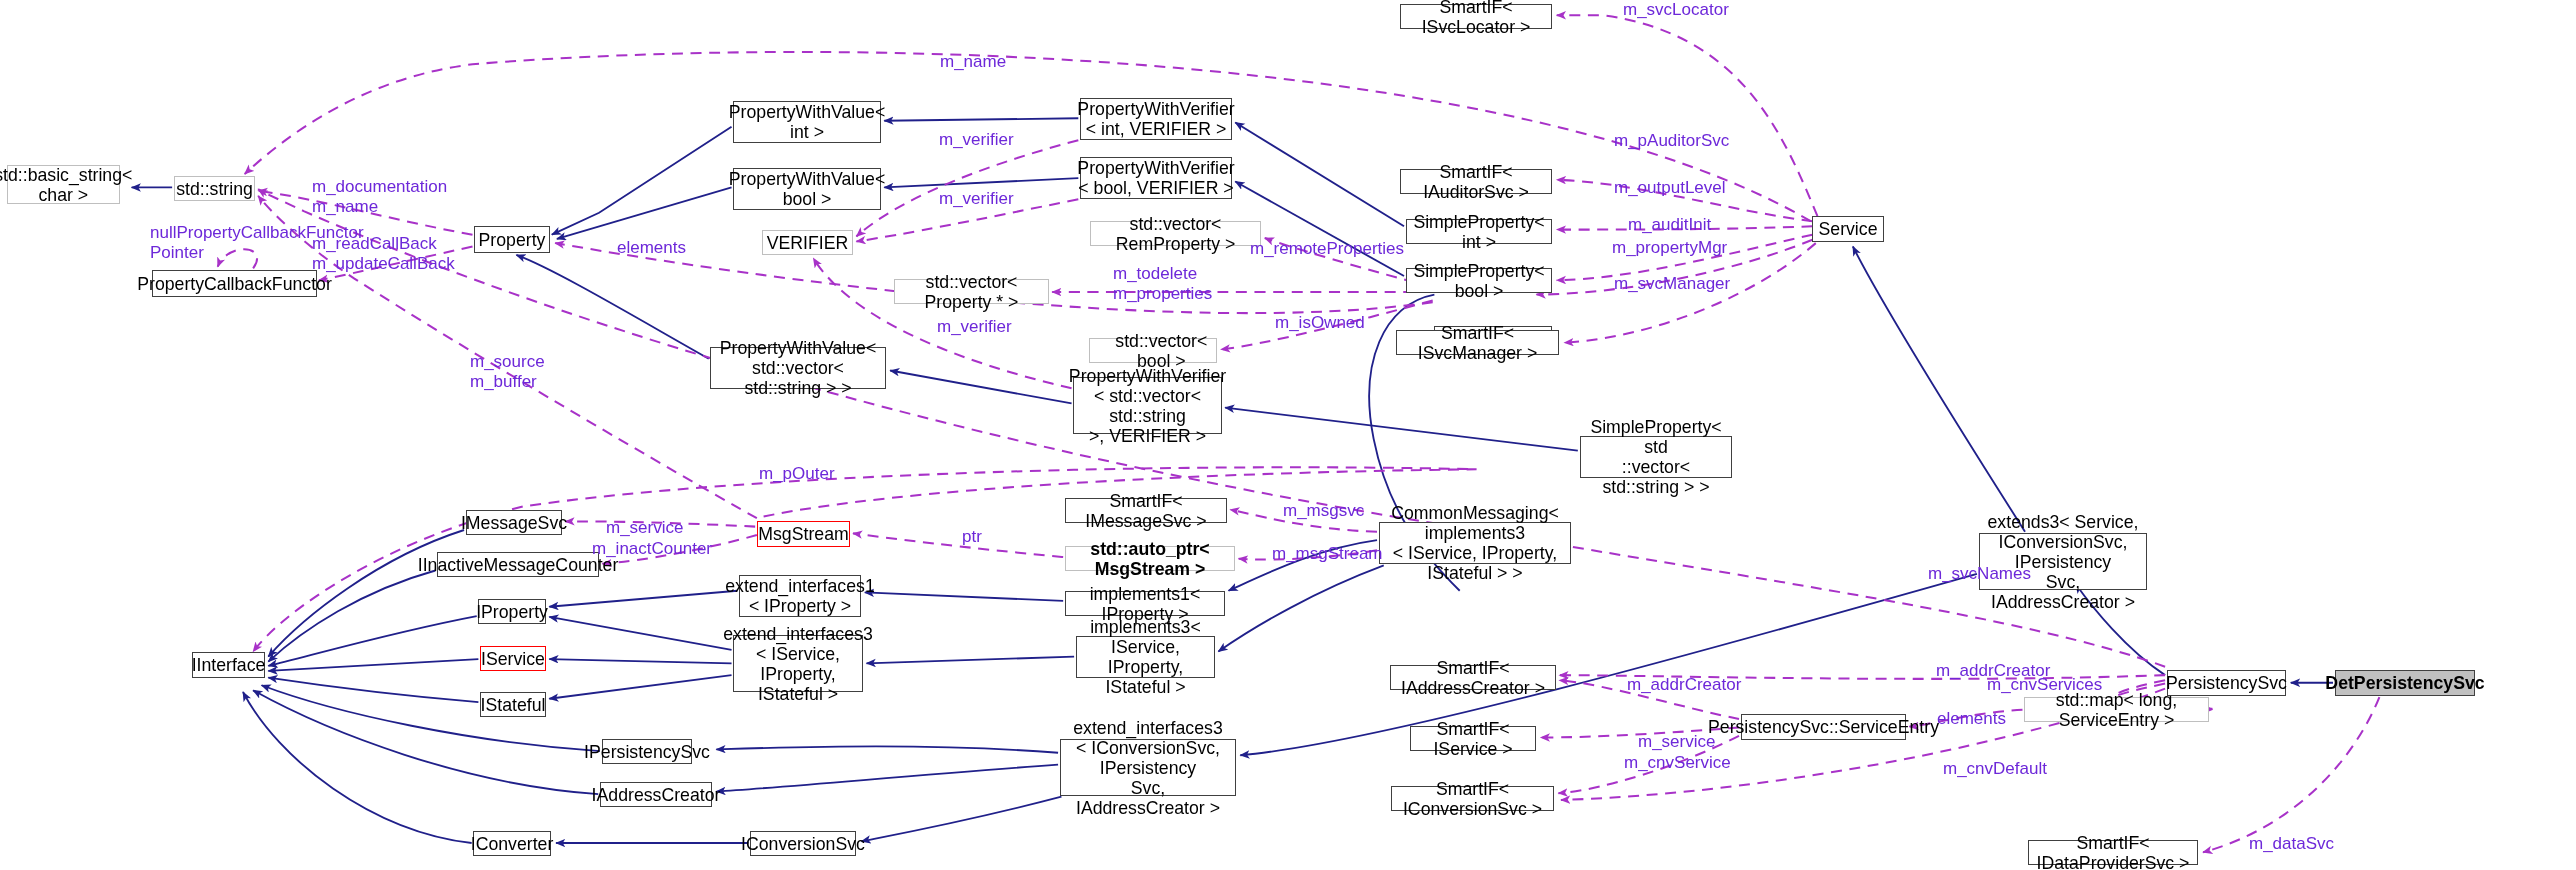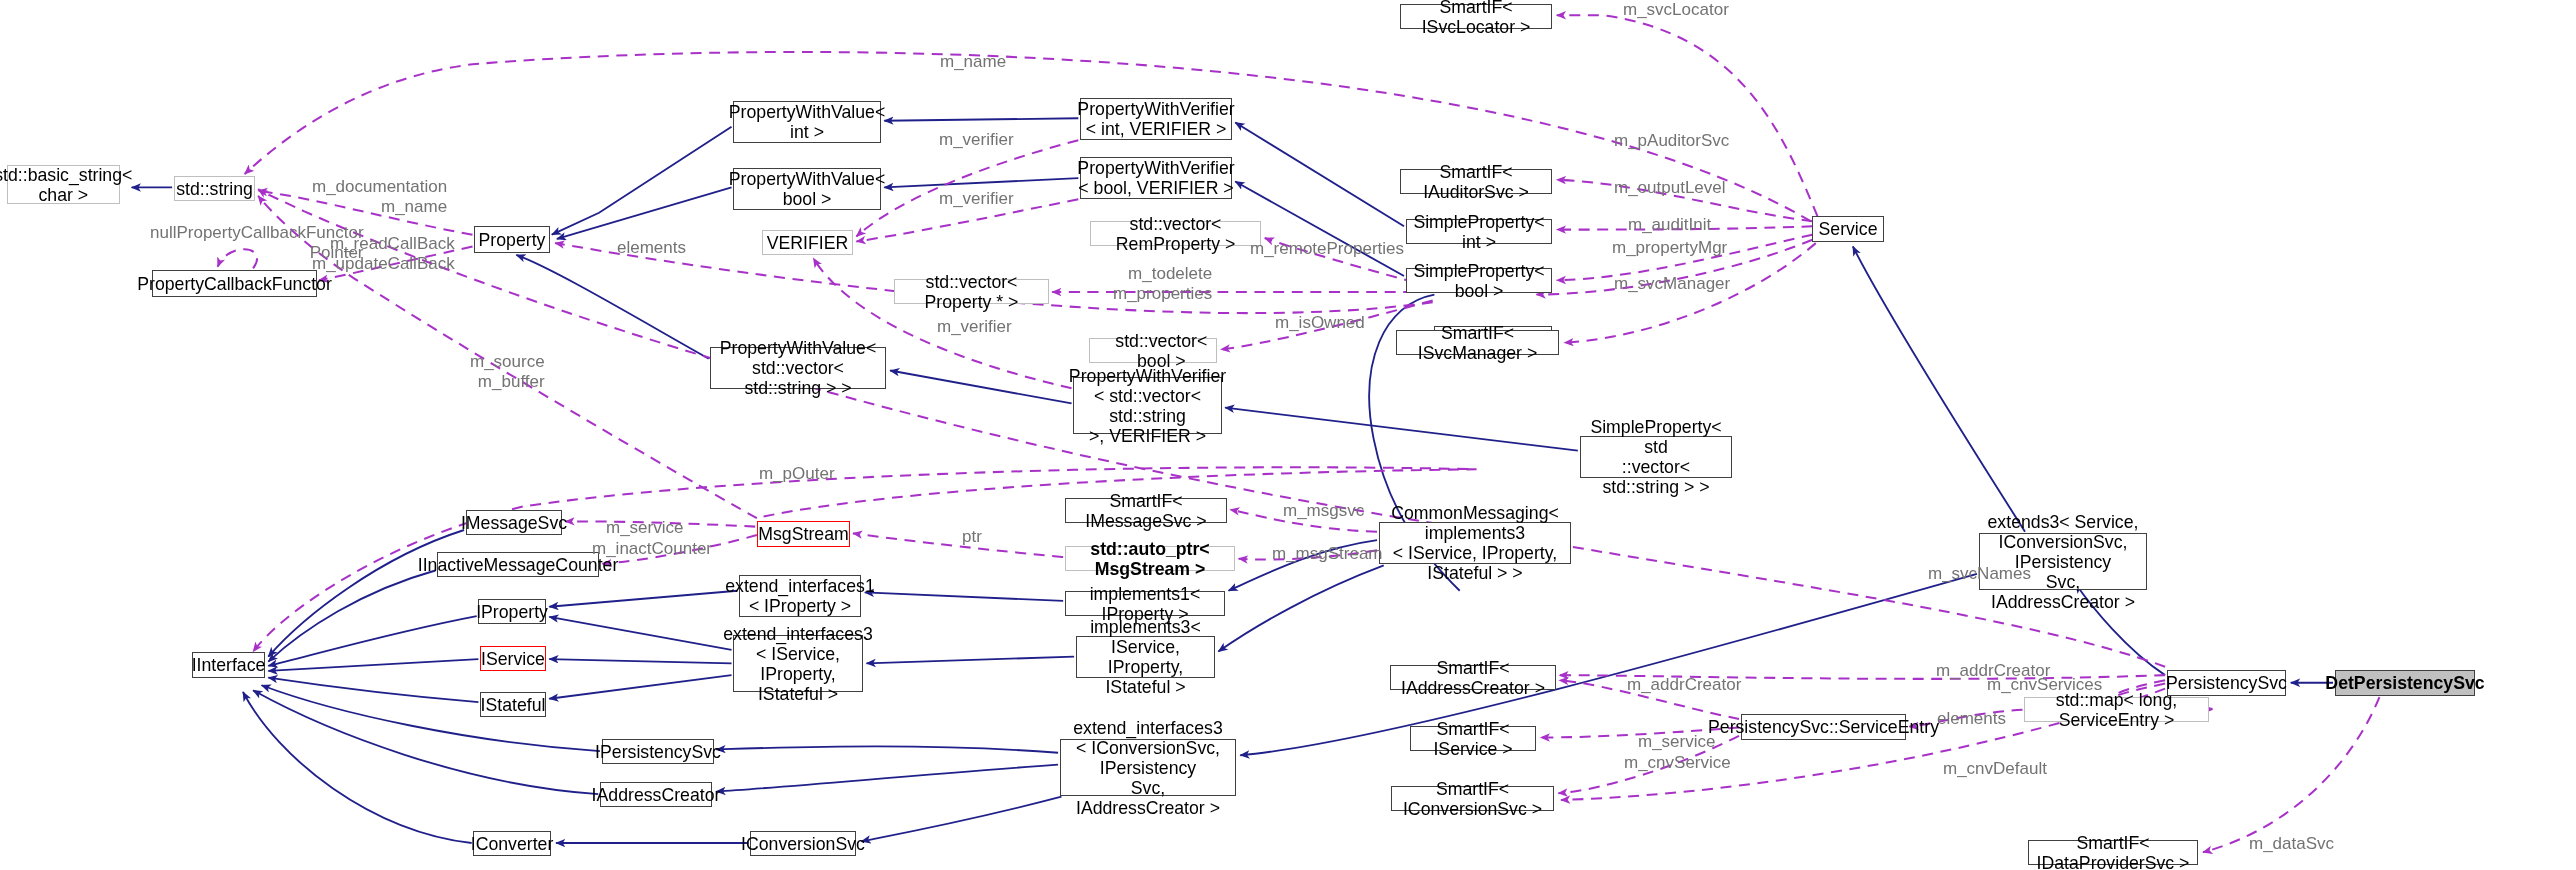--- a/index.html
+++ b/index.html
@@ -17,23 +17,23 @@
     border:1.7px solid #404040;
     white-space:pre-line;
     padding:0.8px 3.4px;
   }
   .node.ext{border:1.7px solid #bfbfbf;}
   .node.hl{border:1.7px solid #ff0000;}
   .node.cur{background:#c0c0c0;border:1.7px solid #404040;}
   .edgelabel{
     position:absolute;
     font-size:17px;
-    color:#737373;
+    color:#6d28d9;
     white-space:pre-line;
-    text-align:right;
+    text-align:left;
     line-height:1.18;
     pointer-events:none;
   }
   svg#edges{position:absolute;left:0;top:0;width:2576px;height:871px;overflow:visible;}
   .inh{fill:none;stroke:#20208a;stroke-width:2.2;}
   .usg{fill:none;stroke:#a832c8;stroke-width:2.4;stroke-dasharray:13 9;}
 </style>
 </head>
 <body>
 
@@ -181,21 +181,21 @@
 IProperty, IStateful &gt;</div>
       <div class="node" style="left: 1379px; top: 522px; width: 192px; height: 42px;">CommonMessaging&lt; implements3
 &lt; IService, IProperty, IStateful &gt; &gt;</div>
       <div class="node hl" style="left: 757px; top: 521px; width: 93px; height: 26px;">MsgStream</div>
       <div class="node" style="left: 466px; top: 510px; width: 96px; height: 25px;">IMessageSvc</div>
       <div class="node" style="left: 437px; top: 552px; width: 162px; height: 25px; text-align: right;">IInactiveMessageCounter</div>
       <div class="node" style="left: 478px; top: 599px; width: 68px; height: 25px;">IProperty</div>
       <div class="node hl" style="left: 480px; top: 646px; width: 66px; height: 25px;">IService</div>
       <div class="node" style="left: 480px; top: 692px; width: 66px; height: 25px;">IStateful</div>
       <div class="node" style="left: 192px; top: 652px; width: 73px; height: 26px;">IInterface</div>
-      <div class="node" style="left: 602px; top: 739px; width: 112px; height: 25px;">IPersistencySvc</div>
+      <div class="node" style="left: 602px; top: 739px; width: 90px; height: 25px;">IPersistencySvc</div>
       <div class="node" style="left: 600px; top: 782px; width: 112px; height: 25px;">IAddressCreator</div>
       <div class="node" style="left: 473px; top: 831px; width: 78px; height: 25px;">IConverter</div>
       <div class="node" style="left: 750px; top: 831px; width: 106px; height: 25px;">IConversionSvc</div>
       <div class="node" style="left: 739px; top: 575px; width: 122px; height: 42px;">extend_interfaces1
 &lt; IProperty &gt;</div>
       <div class="node" style="left: 733px; top: 635px; width: 130px; height: 57px;">extend_interfaces3
 &lt; IService, IProperty,
 IStateful &gt;</div>
       <div class="node" style="left: 1060px; top: 739px; width: 176px; height: 57px;">extend_interfaces3
 &lt; IConversionSvc, IPersistency

